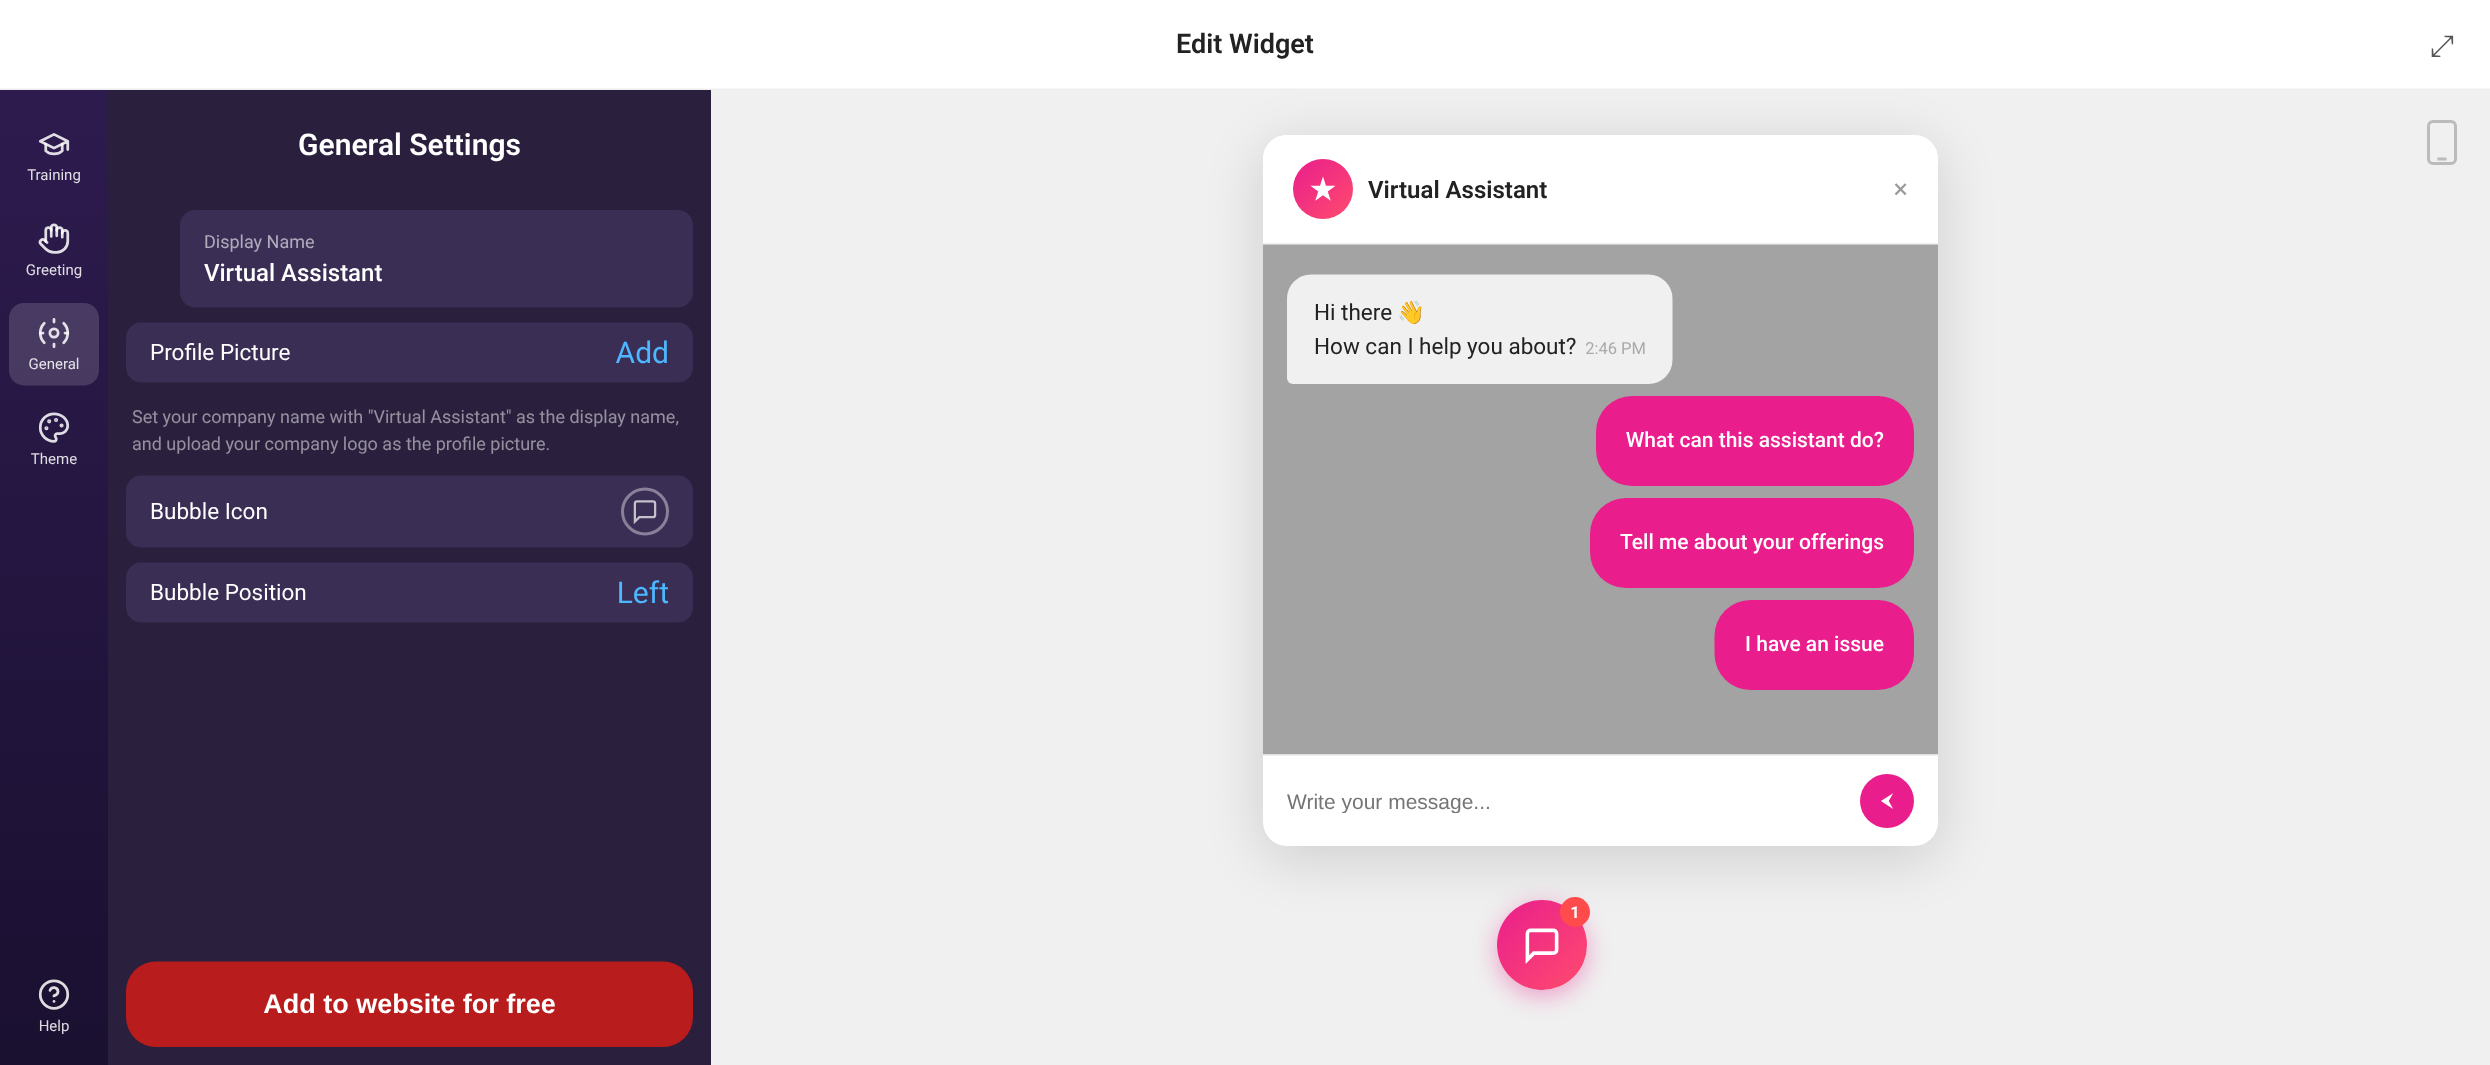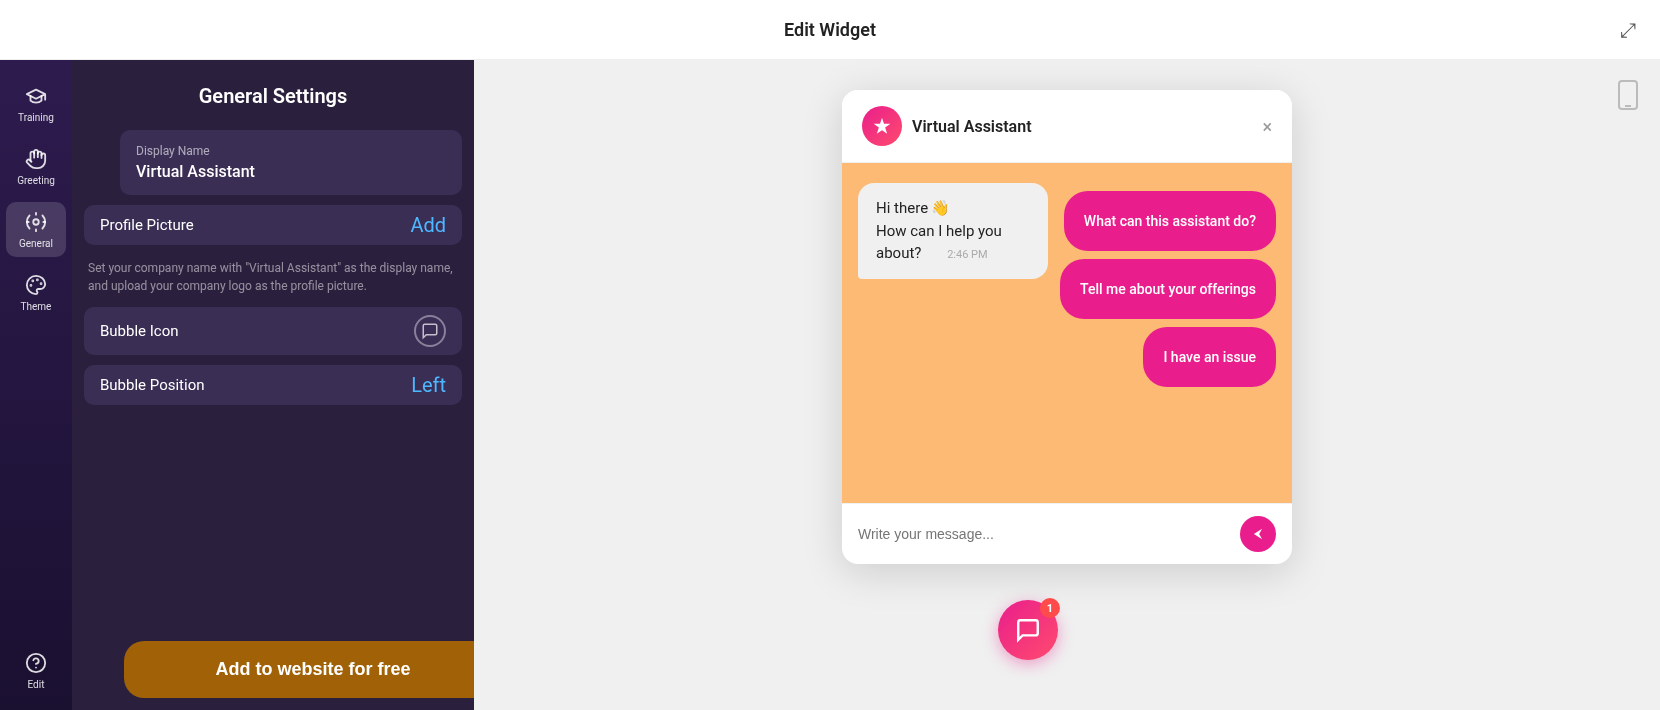--- a/index.html
+++ b/index.html
@@ -86,21 +86,21 @@
     
     .settings-panel {
       width: 402px;
       background: #2a1f3d;
       display: flex;
       flex-direction: column;
       flex-shrink: 0;
       position: relative;
     }
     .settings-header {
-      padding: 24px 20px 22px;
+      padding: 24px 20px 32px;
       font-size: 20px;
       font-weight: 600;
       color: #fff;
       text-align: center;
     }
     .settings-body {
       flex: 1;
       padding: 0 12px;
       overflow-y: auto;
     }
@@ -154,29 +154,28 @@
       font-size: 12px;
       color: rgba(255,255,255,0.5);
       padding: 4px 4px 12px;
       line-height: 1.5;
     }
     .settings-footer {
       padding: 12px;
     }
     .add-btn {
       width: 100%;
-      background: #a16207;
+      background: #b91c1c;
       color: #fff;
       border: none;
       border-radius: 20px;
       padding: 18px;
       font-size: 18px;
       font-weight: 600;
       cursor: pointer;
-      margin-left: 40px;
     }
 
     
     .preview-area {
       flex: 1;
       background: #f0f0f0;
       display: flex;
       align-items: flex-start;
       justify-content: center;
       padding-top: 30px;
@@ -223,42 +222,41 @@
       color: #222;
     }
     .chat-close {
       color: #999;
       font-size: 18px;
       cursor: pointer;
     }
     .chat-body {
       flex: 1;
       padding: 20px 16px;
-      background: #fdba74;
+      background: #a3a3a3;
       min-height: 340px;
       display: flex;
-      flex-direction: row;
-      gap: 12px;
+      flex-direction: column;
     }
     .bot-bubble {
       background: #f0f0f0;
       border-radius: 16px 16px 16px 4px;
       padding: 14px 18px;
       max-width: 75%;
       align-self: flex-start;
     }
     .bot-bubble-text {
       font-size: 15px;
       color: #222;
       line-height: 1.5;
     }
     .bot-bubble-time {
       font-size: 11px;
       color: #aaa;
-      margin-left: 22px;
+      margin-left: 2px;
     }
     .user-suggestions {
       display: flex;
       flex-direction: column;
       align-items: flex-end;
       gap: 8px;
       margin-top: 8px;
     }
     .suggestion-chip {
       background: #e91e8c;
@@ -398,21 +396,21 @@
     </div>
     <div style="flex:1"></div>
     <div class="sidebar-icon-item" style="margin-bottom:12px;">
       <span class="icon-svg">
         <svg width="22" height="22" viewBox="0 0 24 24" fill="none" stroke="rgba(255,255,255,0.85)" stroke-width="2" stroke-linecap="round" stroke-linejoin="round">
           <circle cx="12" cy="12" r="10"></circle>
             <path d="M9.09 9a3 3 0 0 1 5.83 1c0 2-3 3-3 3"></path>
             <line x1="12" y1="17" x2="12.01" y2="17"></line>
         </svg>
       </span>
-      <span class="icon-label">Edit</span>
+      <span class="icon-label">Help</span>
     </div>
   </div>
 
   <div class="settings-panel">
     <div class="settings-header">General Settings</div>
     <div class="settings-body">
 
       <div class="settings-field">
         <div class="settings-field-label">Display Name</div>
         <div class="settings-field-value">Virtual Assistant</div>

